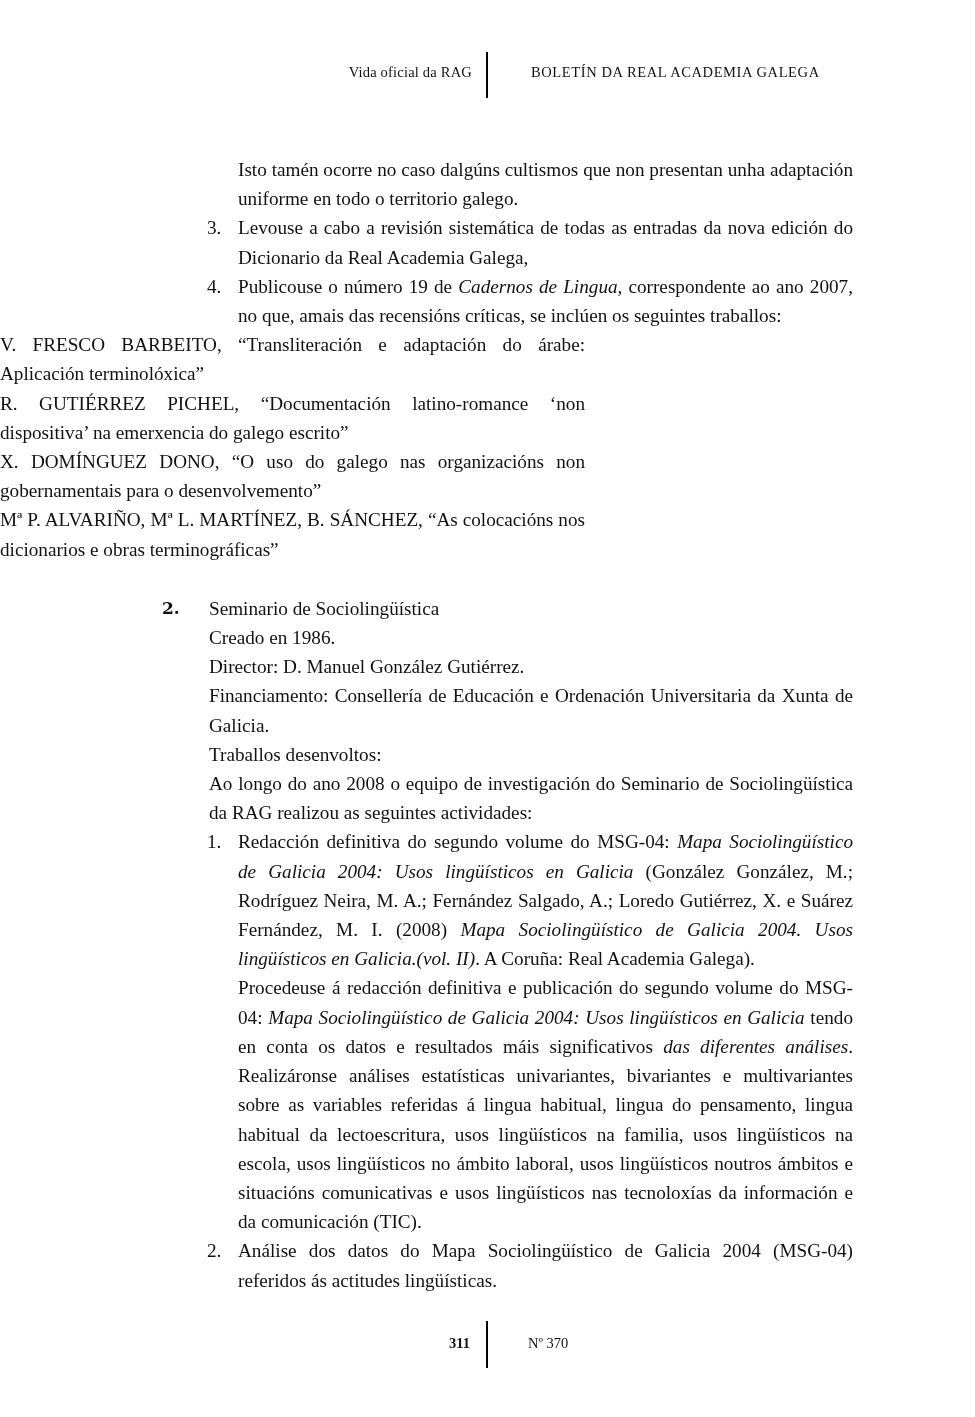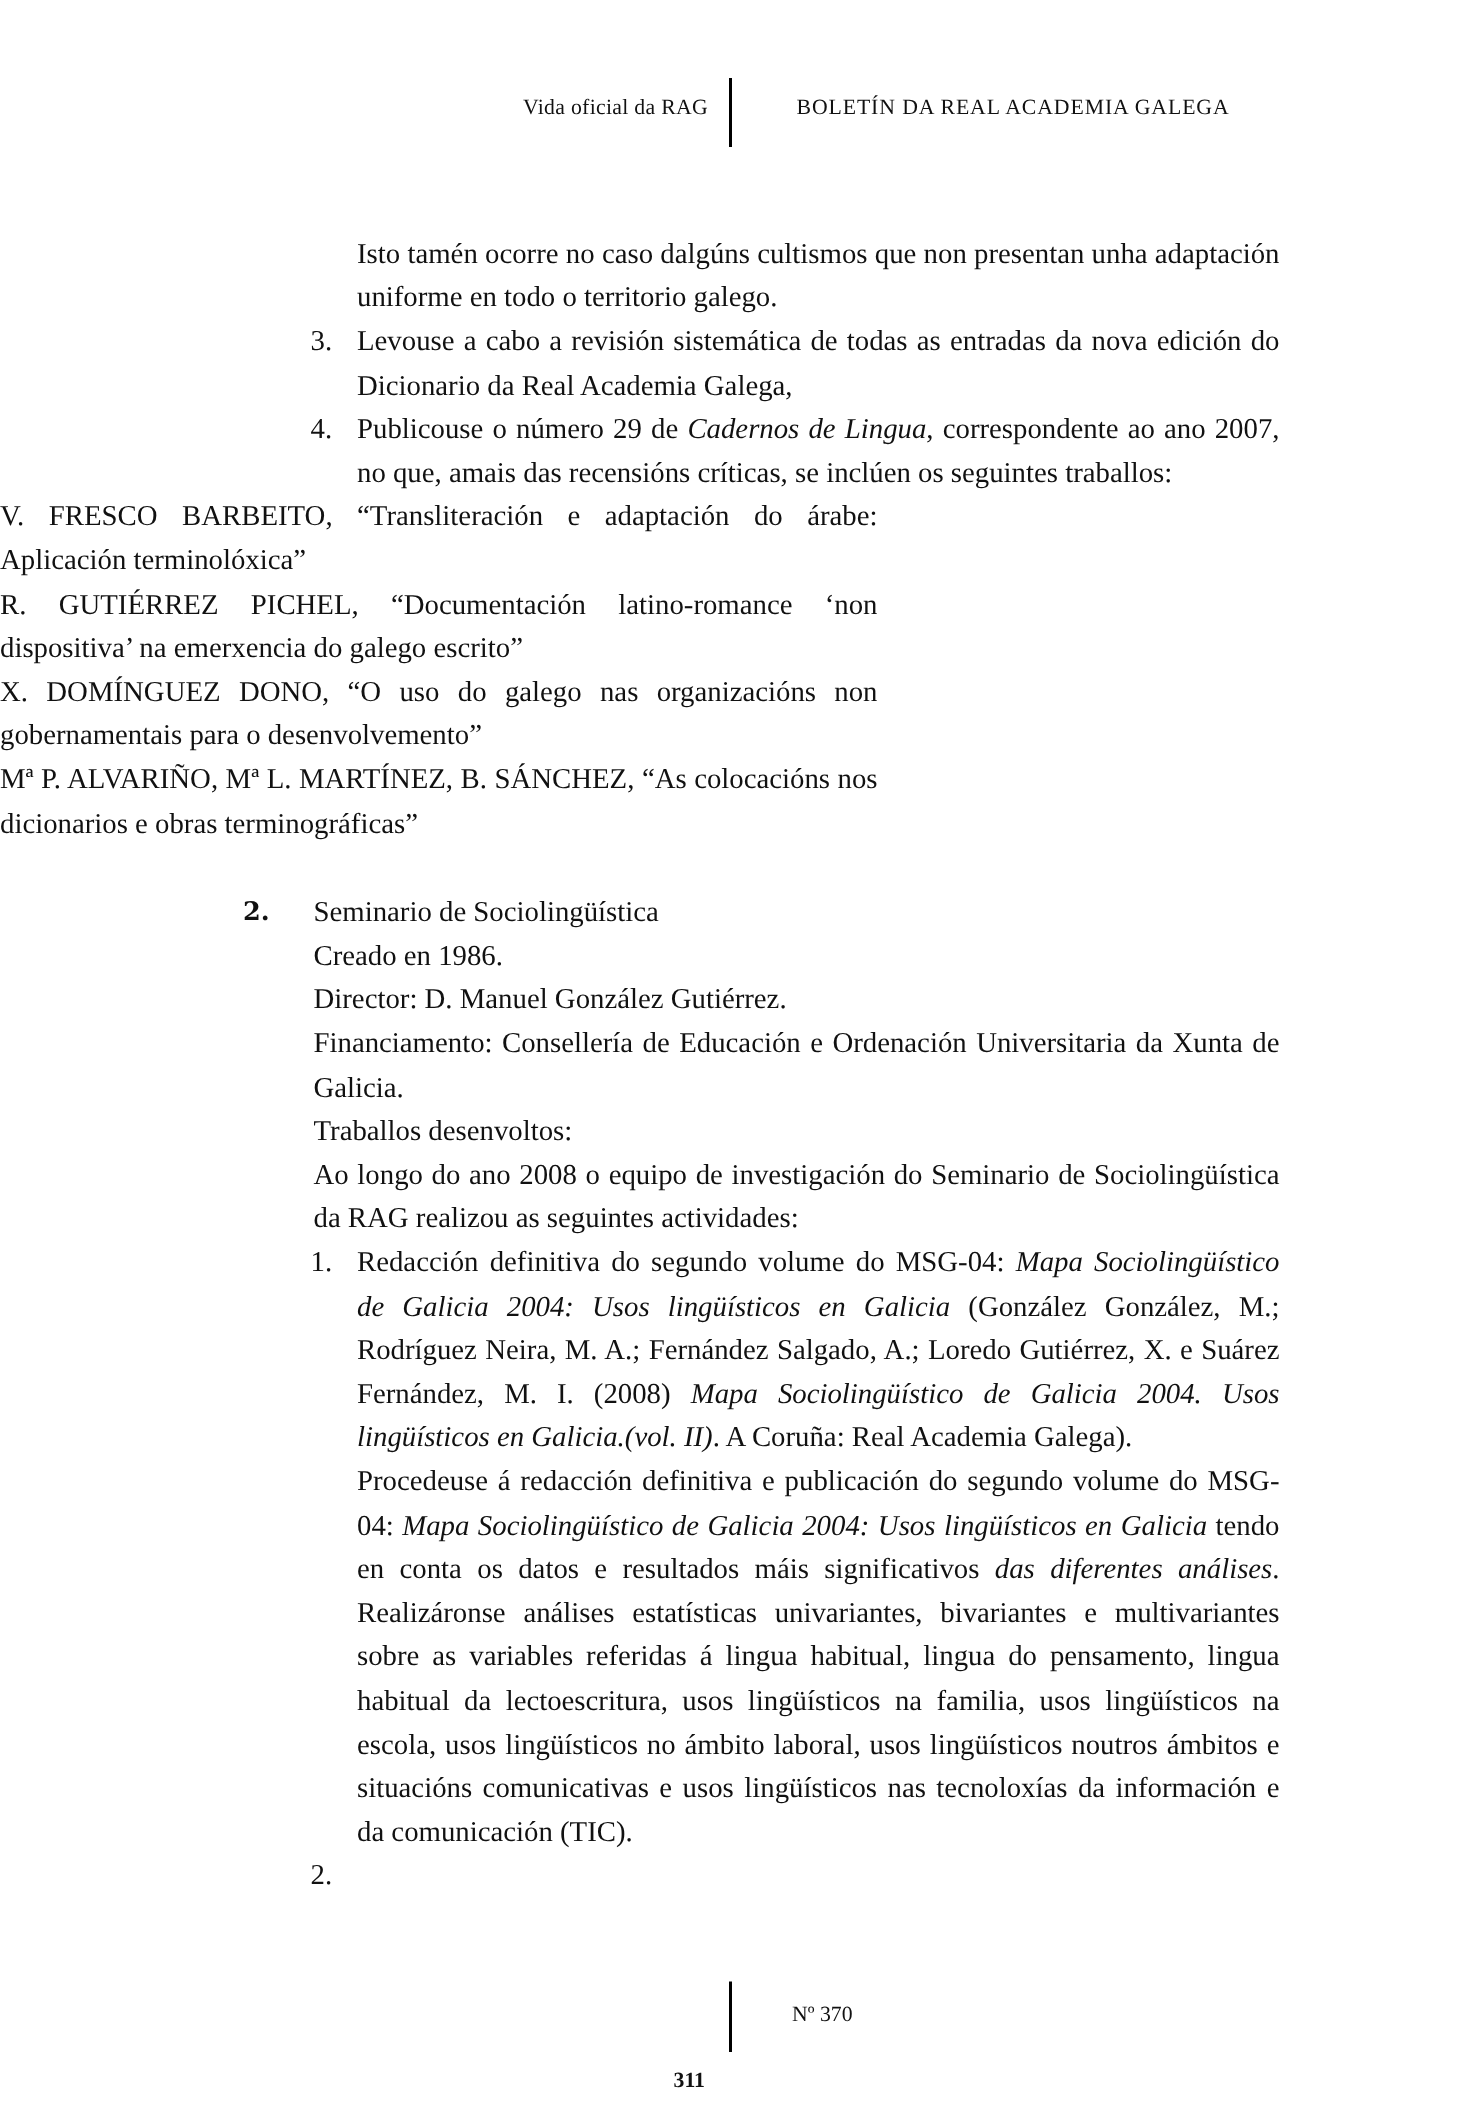--- a/index.html
+++ b/index.html
@@ -87,21 +87,20 @@
       left: 0;
       width: 975px;
       height: 47px;
     }
     .running-footer .left {
       position: absolute;
       right: 505px;
       top: 14px;
       font-size: 14.5px;
       font-weight: bold;
-      margin-top: 44px;
     }
     .running-footer .divider {
       position: absolute;
       left: 486px;
       top: 0;
       width: 2px;
       height: 47px;
       background: #000;
     }
     .running-footer .right {
@@ -124,21 +123,21 @@
 <div class="content">
 
   <p class="p w-list-body">Isto tamén ocorre no caso dalgúns cultismos que non presentan unha adaptación uniforme en todo o territorio galego.</p>
 
   <div class="p w-list-body">
     <span class="num">3.</span>
     <span>Levouse a cabo a revisión sistemática de todas as entradas da nova edición do Dicionario da Real Academia Galega,</span>
   </div>
 
   <div class="p w-list-body">
-    <span class="num">4.</span><span>Publicouse o número 29 de </span><em>Cadernos de Lingua</em><span>, correspondente ao ano 2007, no que, amais das recensións críticas, se inclúen os seguintes traballos:</span>
+    <span class="num">4.</span><span>Publicouse o número 19 de </span><em>Cadernos de Lingua</em><span>, correspondente ao ano 2007, no que, amais das recensións críticas, se inclúen os seguintes traballos:</span>
   </div>
 
   <p class="p w-nested">V. FRESCO BARBEITO, “Transliteración e adaptación do árabe: Aplicación terminolóxica”</p>
   <p class="p w-nested">R. GUTIÉRREZ PICHEL, “Documentación latino-romance ‘non dispositiva’ na emerxencia do galego escrito”</p>
   <p class="p w-nested">X. DOMÍNGUEZ DONO, “O uso do galego nas organizacións non gobernamentais para o desenvolvemento”</p>
   <p class="p w-nested">Mª P. ALVARIÑO, Mª L. MARTÍNEZ, B. SÁNCHEZ, “As colocacións nos dicionarios e obras terminográficas”</p>
 
   <div class="gap"></div>
 
   <div class="p w-section">
@@ -154,20 +153,21 @@
   <div class="p w-list-body">
     <span class="num">1.</span><span>Redacción definitiva do segundo volume do MSG-04: </span><em>Mapa Sociolingüístico de Galicia 2004: Usos lingüísticos en Galicia</em><span> (González González, M.; Rodríguez Neira, M. A.; Fernández Salgado, A.; Loredo Gutiérrez, X. e Suárez Fernández, M. I. (2008) </span><em>Mapa Sociolingüístico de Galicia 2004. Usos lingüísticos en Galicia.(vol. II)</em><span>. A Coruña: Real Academia Galega).</span>
   </div>
 
   <div class="p w-list-body">
     <span>Procedeuse á redacción definitiva e publicación do segundo volume do MSG-04: </span><em>Mapa Sociolingüístico de Galicia 2004: Usos lingüísticos en Galicia</em><span> tendo en conta os datos e resultados máis significativos </span><em>das diferentes análises</em><span>. Realizáronse análises estatísticas univariantes, bivariantes e multivariantes sobre as variables referidas á lingua habitual, lingua do pensamento, lingua habitual da lectoescritura, usos lingüísticos na familia, usos lingüísticos na escola, usos lingüísticos no ámbito laboral, usos lingüísticos noutros ámbitos e situacións comunicativas e usos lingüísticos nas tecnoloxías da información e da comunicación (TIC).</span>
   </div>
 
   <div class="p w-list-body">
     <span class="num">2.</span>
+    <span>Análise dos datos do Mapa Sociolingüístico de Galicia 2004 (MSG-04) referidos ás actitudes lingüísticas.</span>
   </div>
 
 </div>
 
 <div class="running-footer">
   <span class="left">311</span>
   <span class="divider"></span>
   <span class="right">Nº 370</span>
 </div>
 

